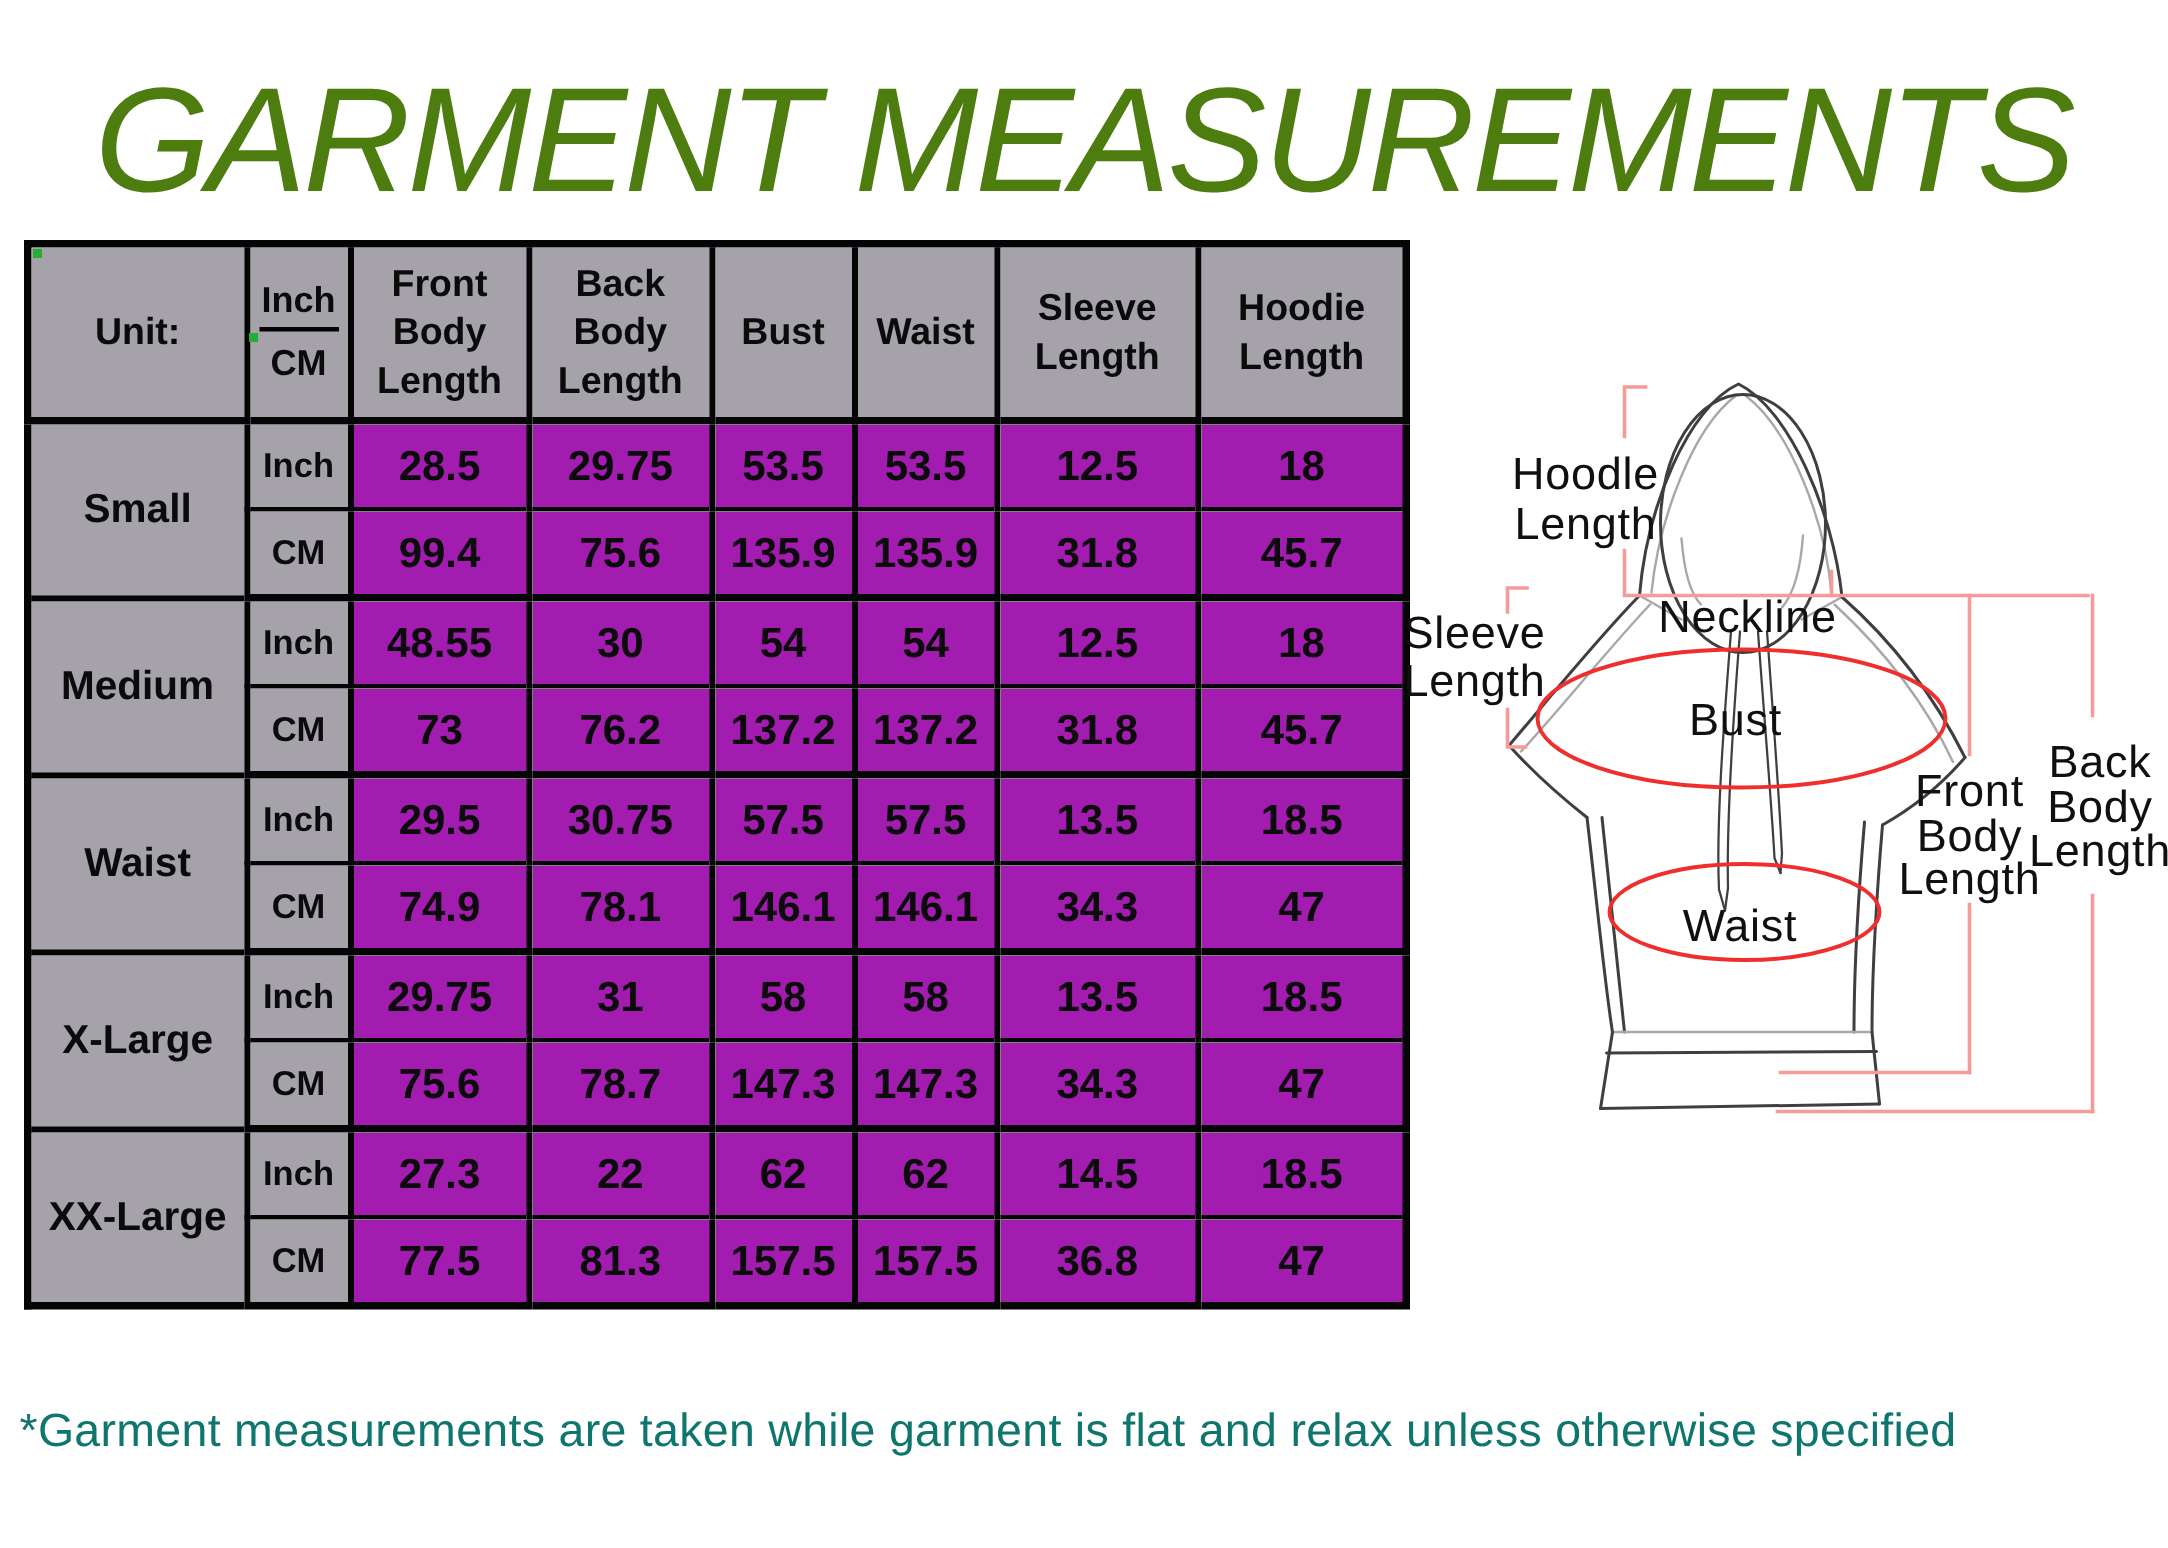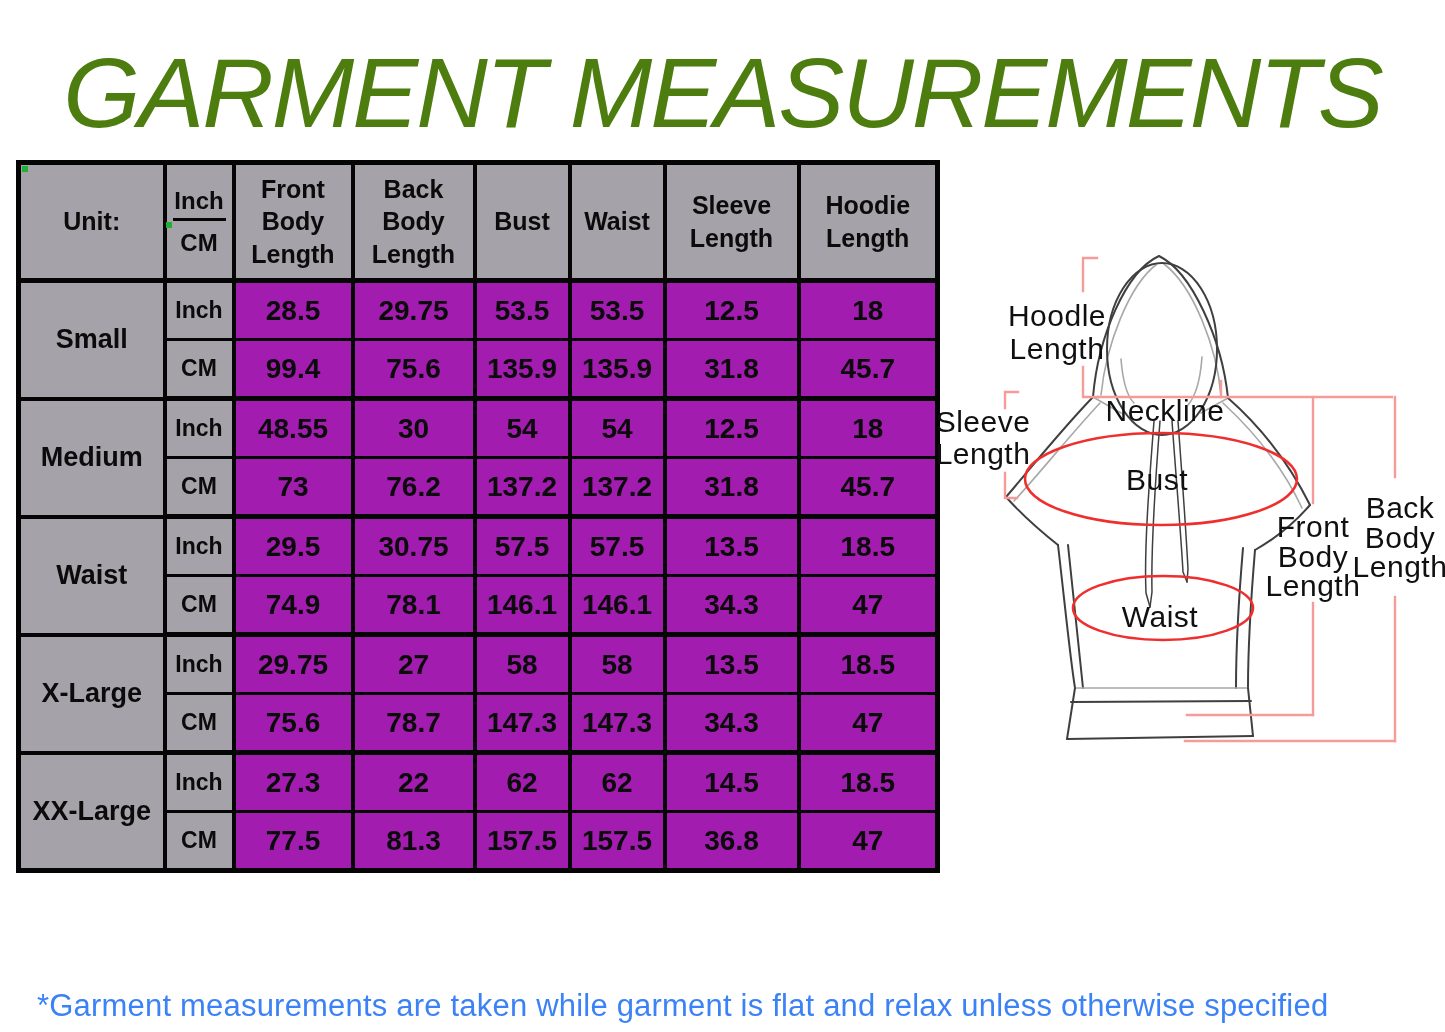--- a/index.html
+++ b/index.html
@@ -39,22 +39,22 @@
   
   svg.diag{position:absolute;left:940px;top:245px;overflow:visible;}
   .sketch{fill:none;stroke:#3f3f3f;stroke-width:2;stroke-linecap:round;stroke-linejoin:round;}
   .sketch-light{fill:none;stroke:#a8a8a8;stroke-width:1.6;stroke-linecap:round;}
   .redline{fill:none;stroke:#ee2f2e;stroke-width:2.6;}
   .pink{fill:none;stroke:#f79b98;stroke-width:2.4;stroke-linecap:square;}
   .dlabel{font-family:"Liberation Sans",sans-serif;font-size:30px;fill:#101010;
           text-anchor:middle;letter-spacing:0.5px;}
 
   
-  .footnote{position:absolute;left:13px;top:988px;font-size:31px;letter-spacing:0.2px;
-            color:#3b82f6;white-space:nowrap;margin-left:24px;}
+  .footnote{position:absolute;left:13px;top:936px;font-size:31px;letter-spacing:0.2px;
+            color:#0f766e;white-space:nowrap;}
 </style>
 </head>
 <body>
 
 <div class="page">
 
   <div class="title">GARMENT MEASUREMENTS</div>
 
   <table class="mt">
     <colgroup>
@@ -137,21 +137,21 @@
           <td class="w val">78.1</td>
           <td class="w val">146.1</td>
           <td class="w val">146.1</td>
           <td class="w val">34.3</td>
           <td class="w val">47</td>
         </tr>
         <tr class="sub rowA">
           <td class="g size-cell" rowspan="2">X-Large</td>
           <td class="g unit-cell">Inch</td>
           <td class="w val">29.75</td>
-          <td class="w val">27</td>
+          <td class="w val">31</td>
           <td class="w val">58</td>
           <td class="w val">58</td>
           <td class="w val">13.5</td>
           <td class="w val">18.5</td>
         </tr>
         <tr class="sub rowB">
           <td class="g unit-cell">CM</td>
           <td class="w val">75.6</td>
           <td class="w val">78.7</td>
           <td class="w val">147.3</td>

